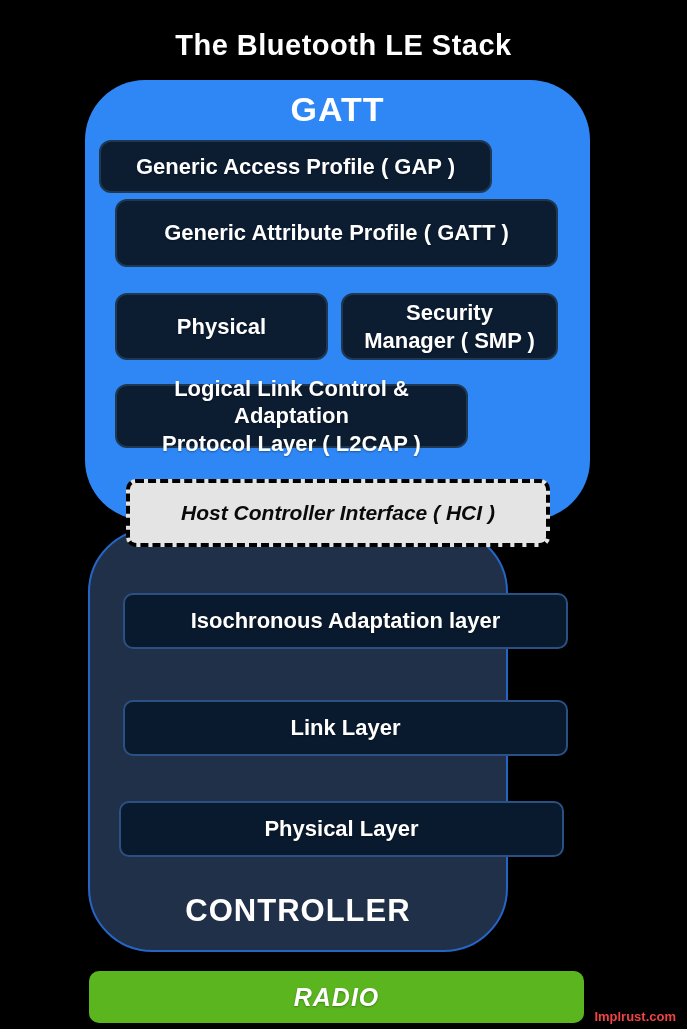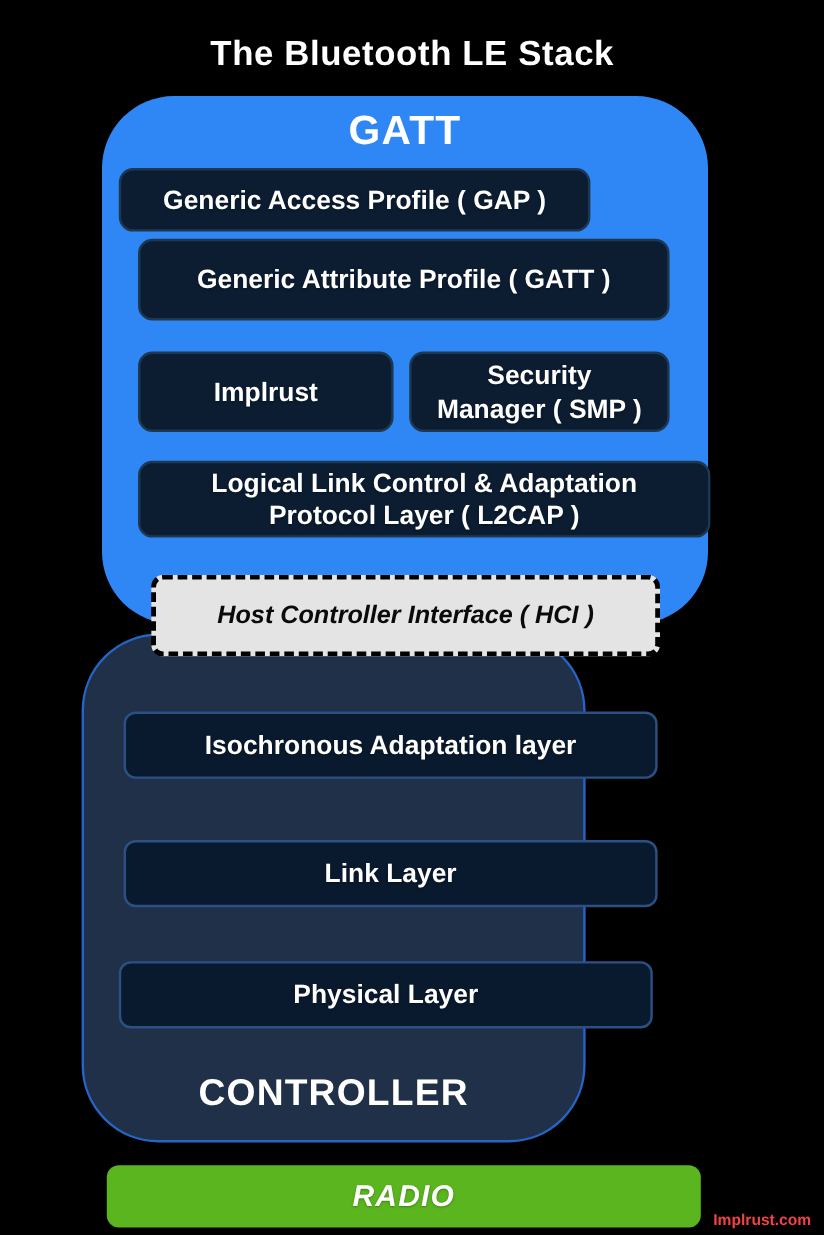--- a/index.html
+++ b/index.html
@@ -67,41 +67,41 @@
     align-items:center;
     justify-content:center;
     text-align:center;
     line-height:1.25;
     text-shadow:0 1px 2px rgba(0,0,0,.35);
   }
   .box-gap  {left:14px; top:60px;  width:393px; height:53px;}
   .box-gatt {left:30px; top:119px; width:443px; height:68px;}
   .box-att  {left:30px; top:213px; width:213px; height:67px;}
   .box-smp  {left:256px;top:213px; width:217px; height:67px;}
-  .box-l2cap{left:30px; top:304px; width:477px; height:64px;}
+  .box-l2cap{left:30px; top:304px; width:353px; height:64px;}
   
   .hci{
     position:absolute;
     left:126px; top:479px;
     width:424px; height:68px;
     background:var(--hci-fill);
     border:4px dashed var(--hci-border);
     border-radius:10px;
     z-index:3;
     display:flex;
     align-items:center;
     justify-content:center;
     color:var(--text-dark);
     font-size:21px;
     font-style:italic;
   }
   
   .controller{
     position:absolute;
-    left:68px; top:528px;
+    left:88px; top:528px;
     width:420px; height:424px;
     background:var(--controller-fill);
     border:2px solid var(--controller-border);
     border-radius:64px;
     z-index:1;
   }
   .cbox{
     position:absolute;
     background:var(--controller-box-fill);
     border:2px solid var(--controller-box-border);
@@ -161,21 +161,21 @@
 
     <div class="dbox box-gap">
       <span>Generic Access Profile ( GAP )</span>
     </div>
 
     <div class="dbox box-gatt">
       <span>Generic Attribute Profile ( GATT )</span>
     </div>
 
     <div class="dbox box-att">
-      <span>Implrust</span>
+      <span>Physical</span>
     </div>
 
     <div class="dbox box-smp">
       <span>Security</span>
       <span>Manager ( SMP )</span>
     </div>
 
     <div class="dbox box-l2cap">
       <span>Logical Link Control &amp; Adaptation</span>
       <span>Protocol Layer ( L2CAP )</span>

